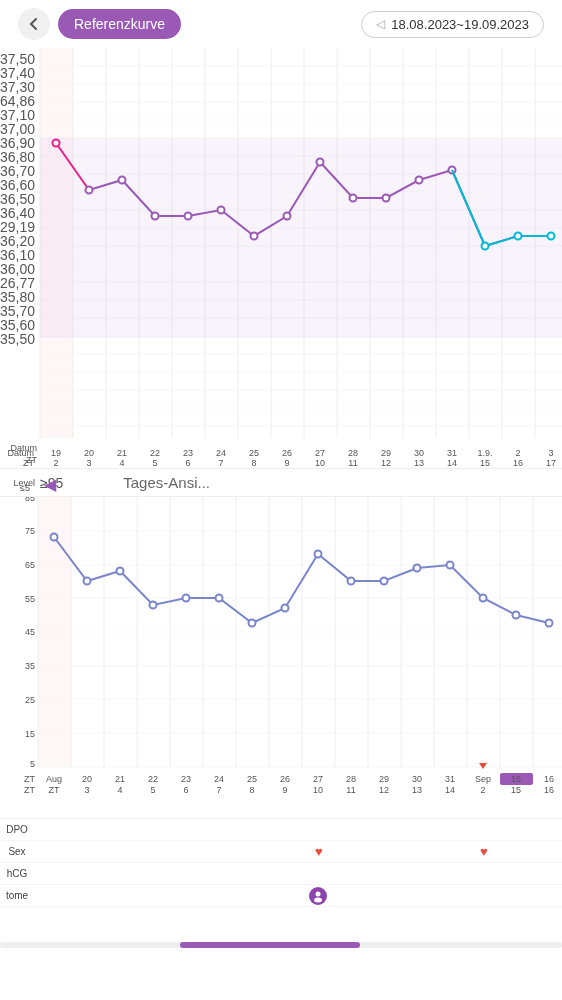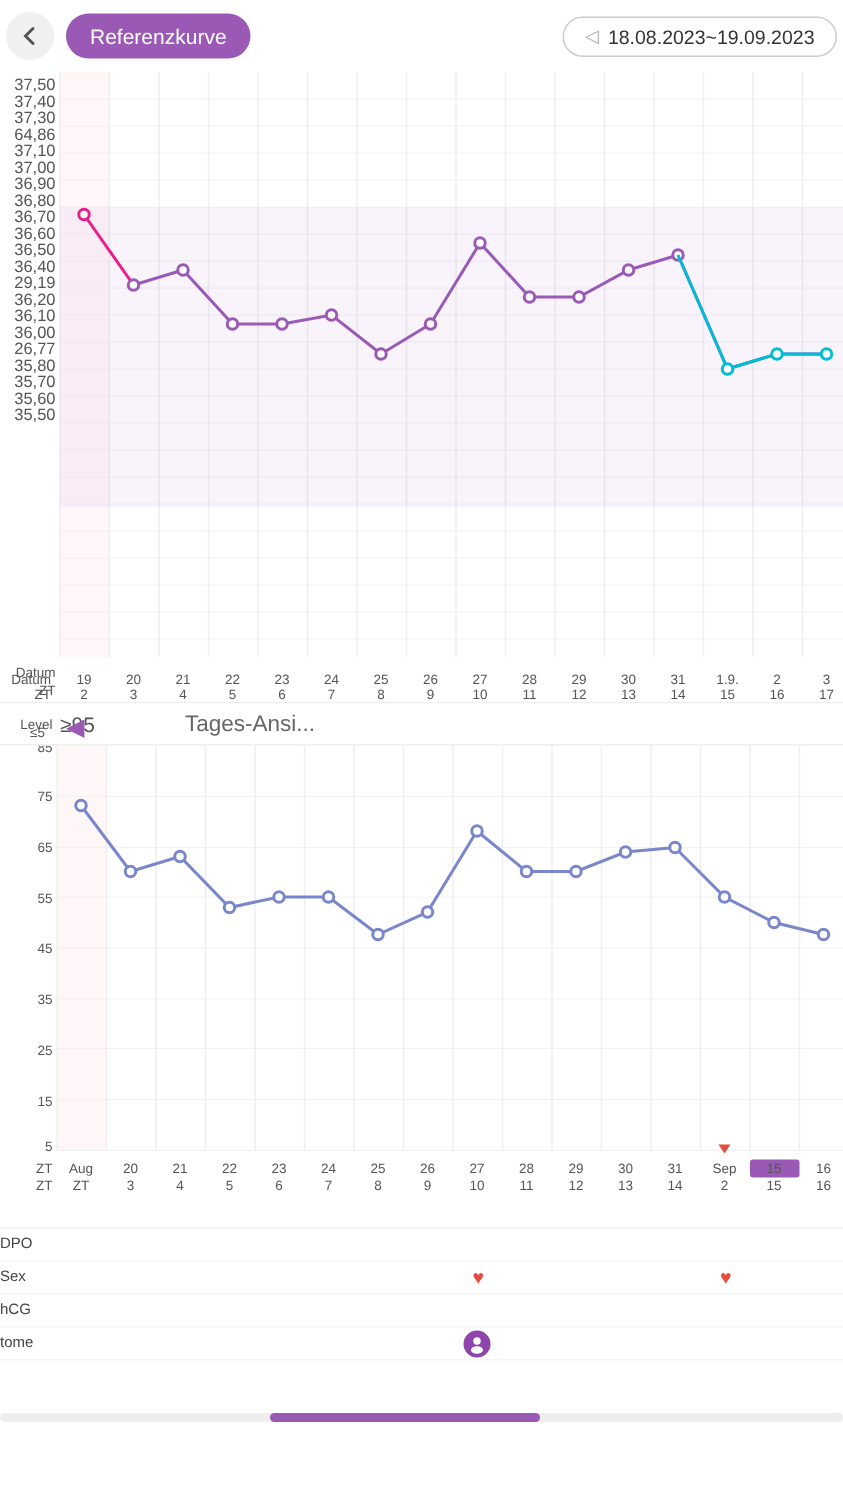--- a/index.html
+++ b/index.html
@@ -9,21 +9,21 @@
       background: #fff;
       font-family: -apple-system, BlinkMacSystemFont, 'Helvetica Neue', sans-serif;
       overflow: hidden;
       position: relative;
     }
 
     
     .header {
       display: flex;
       align-items: center;
-      padding: 8px 4px;
+      padding: 8px 18px;
       gap: 8px;
       background: #fff;
     }
     .back-btn {
       width: 32px;
       height: 32px;
       border-radius: 50%;
       background: #f0f0f0;
       display: flex;
       align-items: center;
@@ -70,23 +70,22 @@
       left: 0;
       top: 0;
       width: 40px;
       height: 420px;
       display: flex;
       flex-direction: column;
       justify-content: flex-start;
       padding-top: 4px;
     }
     .y-label {
-      font-size: 11px;
+      font-size: 14px;
       color: #555;
-      text-align: right;
       padding-right: 3px;
       line-height: 1;
     }
 
     
     .lower-panel {
       position: relative;
       width: 562px;
       height: 490px;
       background: #fff;
@@ -98,21 +97,21 @@
       display: flex;
       align-items: center;
       height: 22px;
       border-bottom: 1px solid #f5f5f5;
     }
 
     .row-label {
       width: 38px;
       font-size: 10px;
       color: #444;
-      text-align: left;
+      text-align: center;
       padding-right: 4px;
       flex-shrink: 0;
     }
 
     svg { overflow: visible; }
   </style>
 </head>
 <body>
 
 <div class="header">

